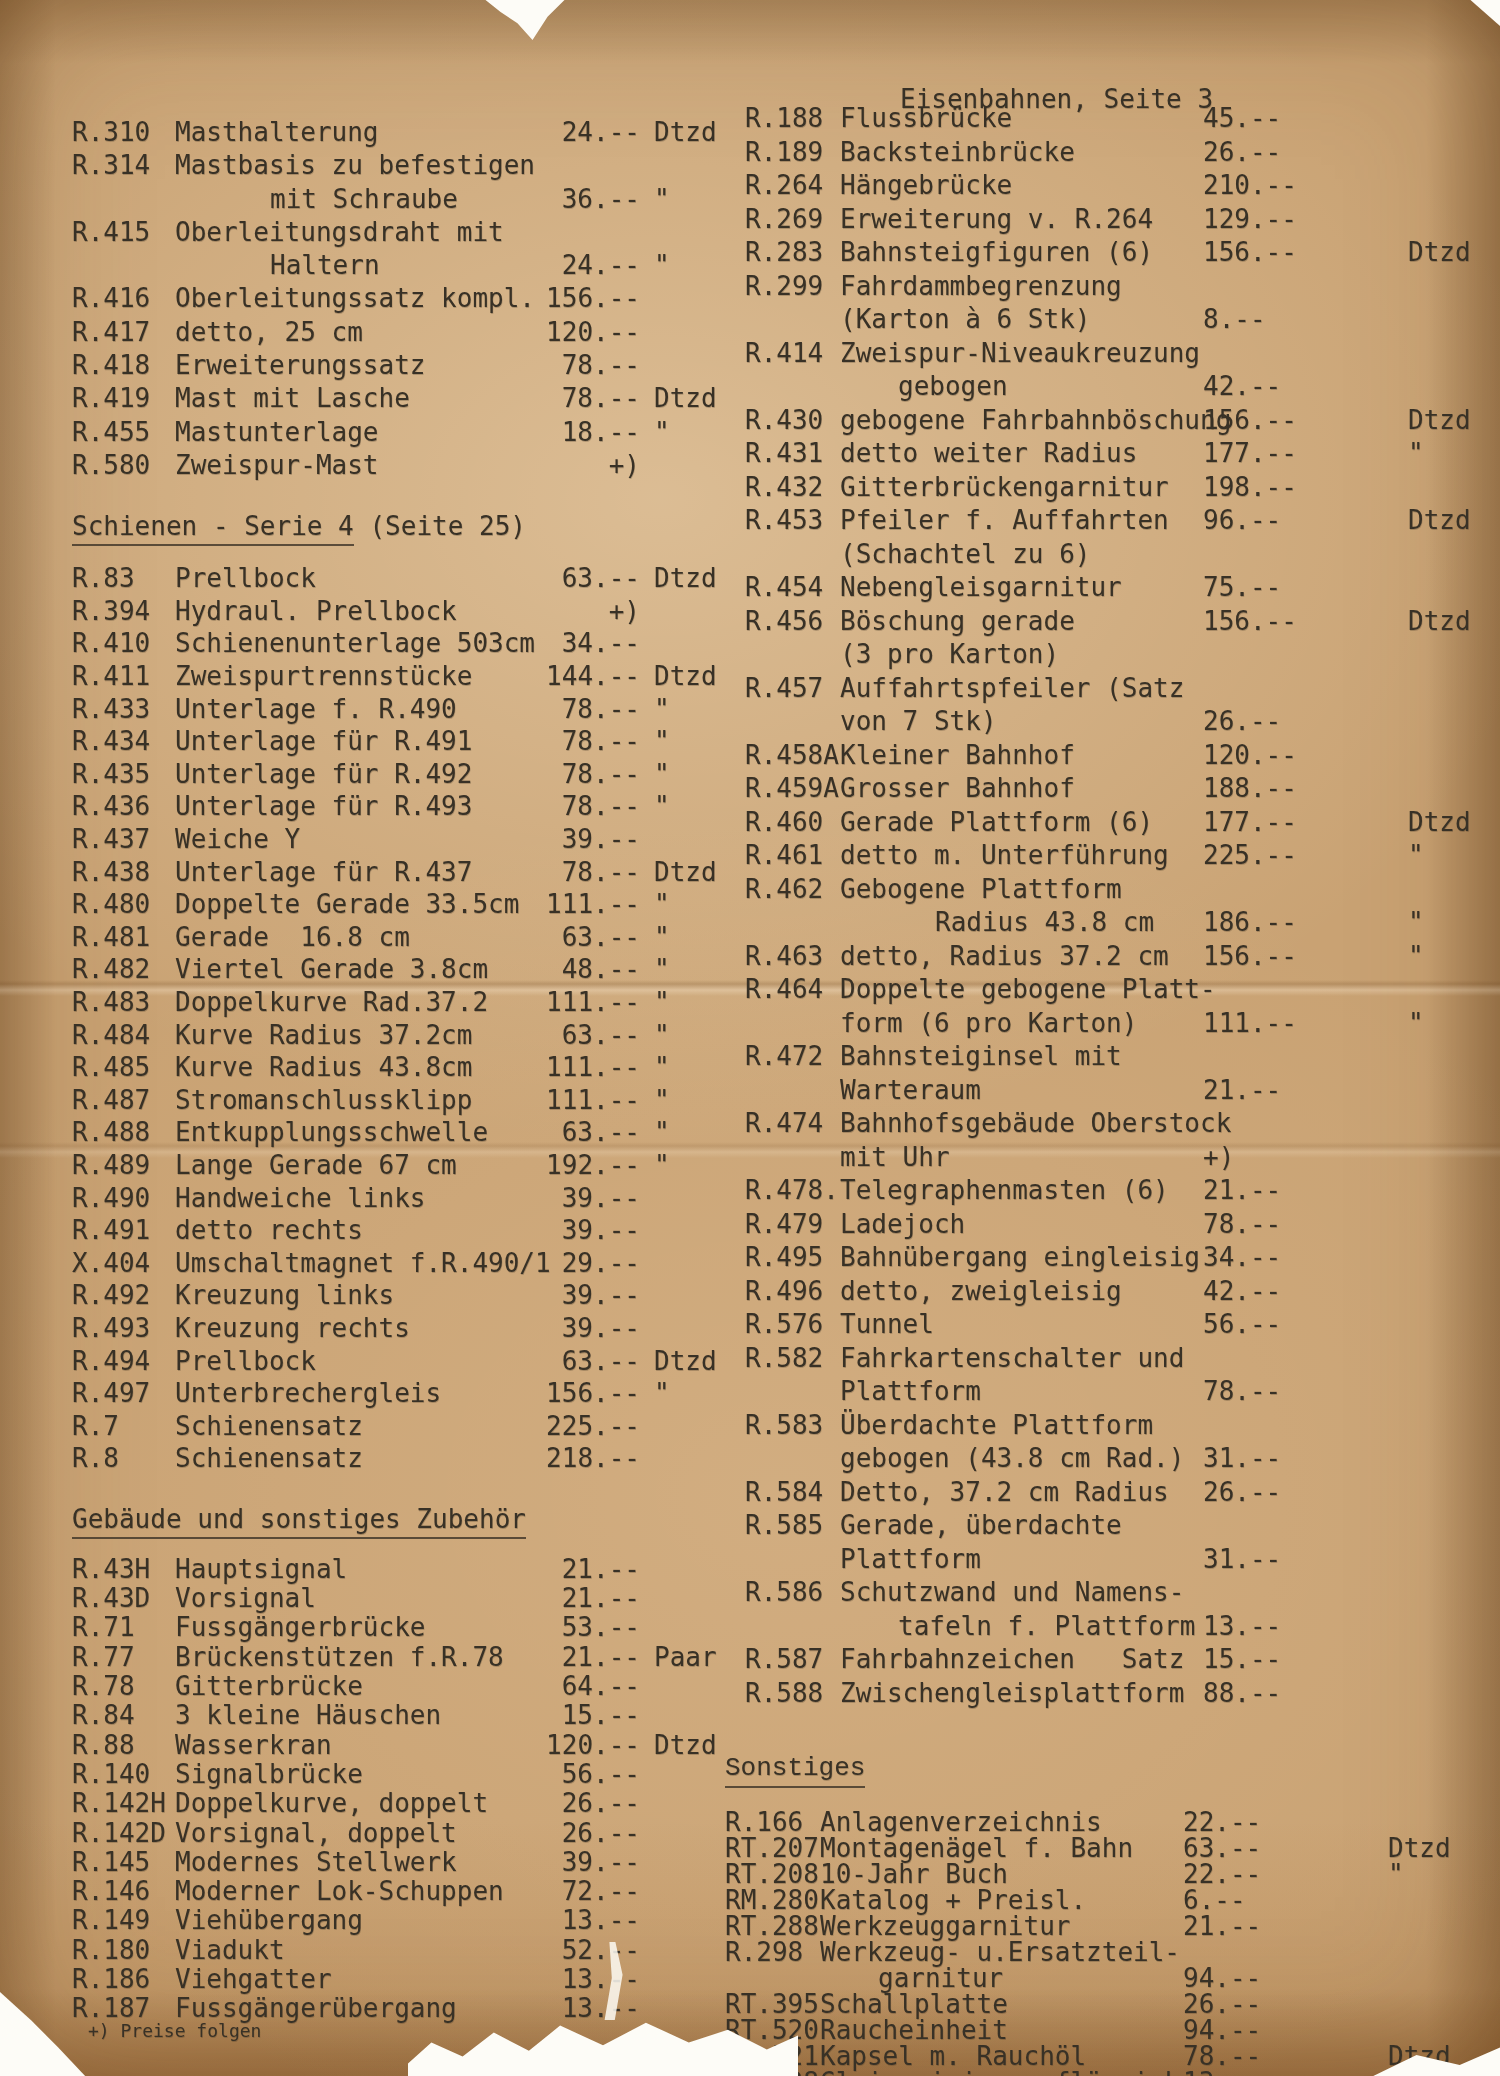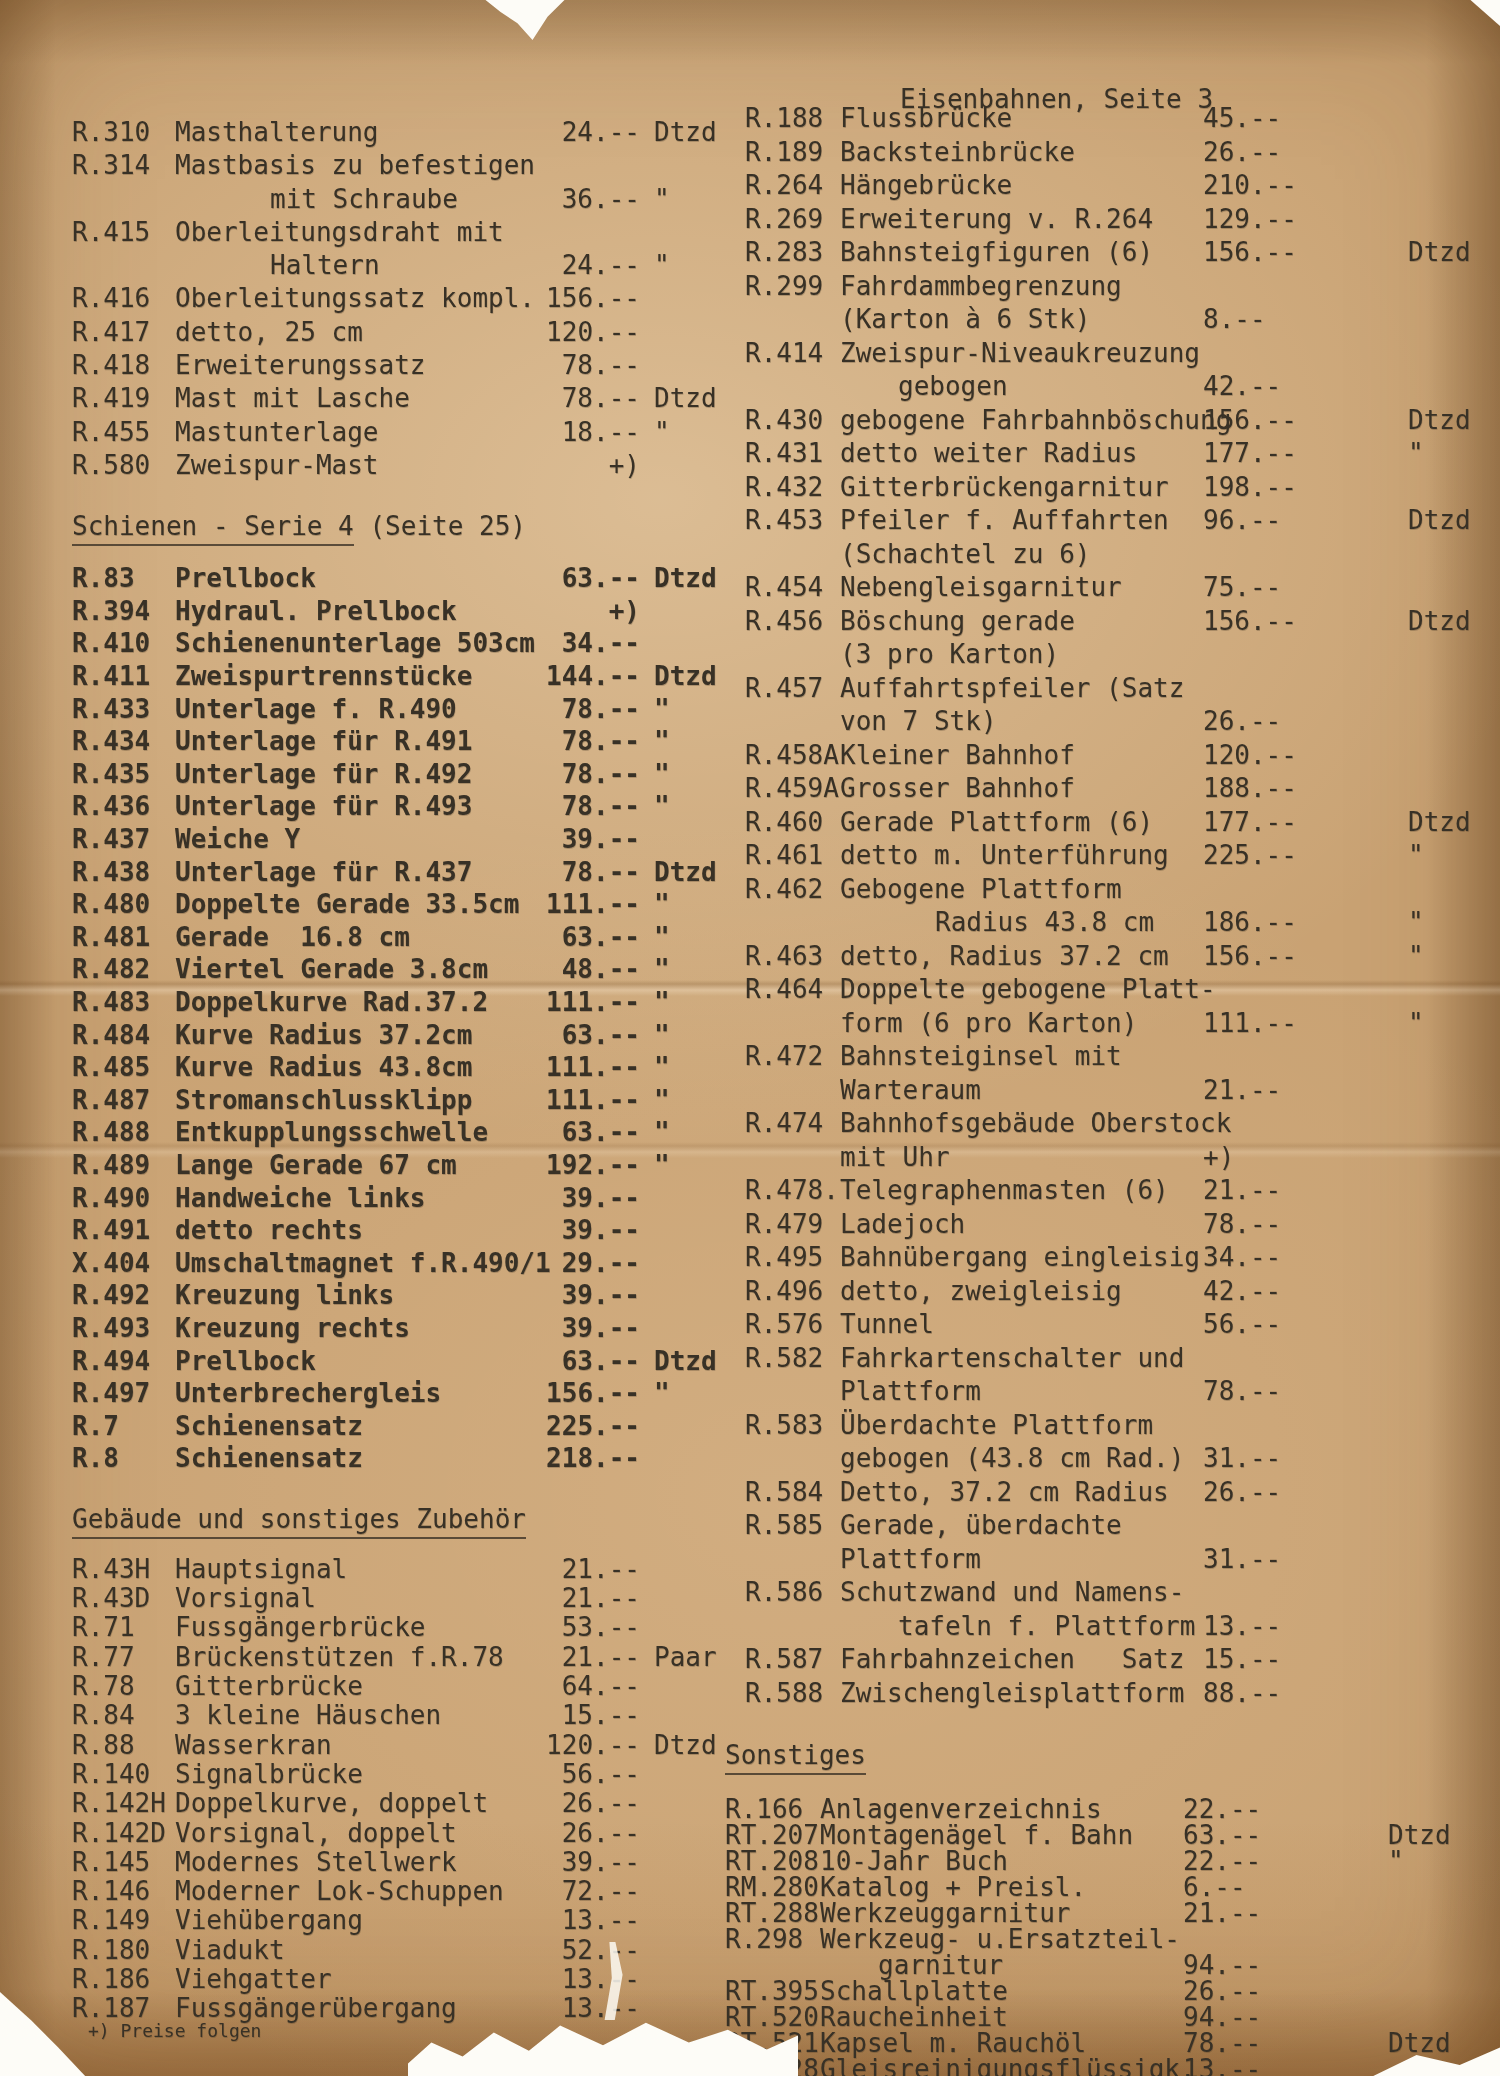--- a/index.html
+++ b/index.html
@@ -28,21 +28,21 @@
   .page-header{
     position:absolute;left:900px;top:84px;
     font-size:26px;white-space:pre;
     text-shadow:0.5px 0.5px 0 rgba(70,55,35,0.3);
   }
   .col{position:absolute;top:0;}
   .col-left{left:72px;top:116px;width:660px;}
   .col-right{left:725px;top:102px;width:745px;}
   .line{position:relative;}
   .col-left .sec-0 .line{height:33.3px;line-height:33.3px;}
-  .col-left .sec-1 .line{height:32.6px;line-height:32.6px;font-weight:bold;}
+  .col-left .sec-1 .line{height:32.6px;line-height:32.6px;}
   .col-left .sec-2 .line{height:29.3px;line-height:29.3px;}
   .col-right .sec-0 .line{height:33.5px;line-height:33.5px;margin-left:20px;}
   .col-right .sec-1 .line{height:26px;line-height:26px;}
   .line span{
     position:absolute;top:0;
     font-size:26px;white-space:pre;
     text-shadow:0.5px 0.5px 0 rgba(70,55,35,0.28);
   }
   .code{left:0;}
   .col-left .desc{left:103px;}
@@ -52,21 +52,21 @@
   .col-left .unit{left:582px;}
   .col-right .unit{left:663px;}
   .desc.ind1{transform:translateX(58px);}
   .desc.ind2{transform:translateX(95px);}
   .sec-head{
     position:relative;height:34px;line-height:34px;
     margin-top:27px;margin-bottom:19px;
     font-size:26px;white-space:pre;
     text-shadow:0.5px 0.5px 0 rgba(70,55,35,0.3);
   }
-  .col-right .sec-head{margin-top:28px;margin-bottom:24px;}
+  .col-right .sec-head{margin-top:41px;margin-bottom:24px;font-family:Liberation Mono, monospace;}
   .sec-head .head-text{border-bottom:2.5px solid rgba(56,47,36,0.78);padding-bottom:3px;text-align:right;}
   .footnote{
     position:absolute;left:88px;top:2020px;
     font-size:18px;white-space:pre;
     text-shadow:0.5px 0.5px 0 rgba(70,55,35,0.3);
   }
   
   .tear{position:absolute;background:#fdfcf7;}
   .tear-top-center{left:478px;top:0;width:94px;height:40px;
     clip-path:polygon(8% 0,92% 0,74% 42%,58% 100%,42% 58%,24% 30%);}

